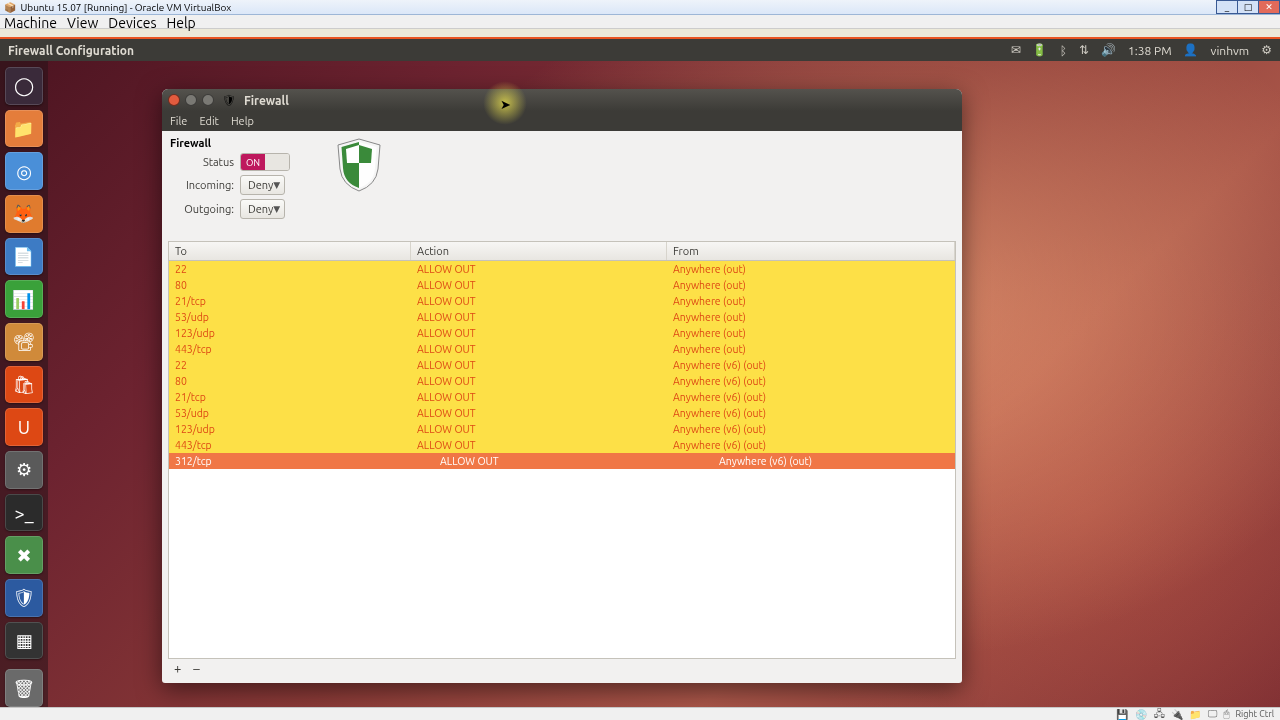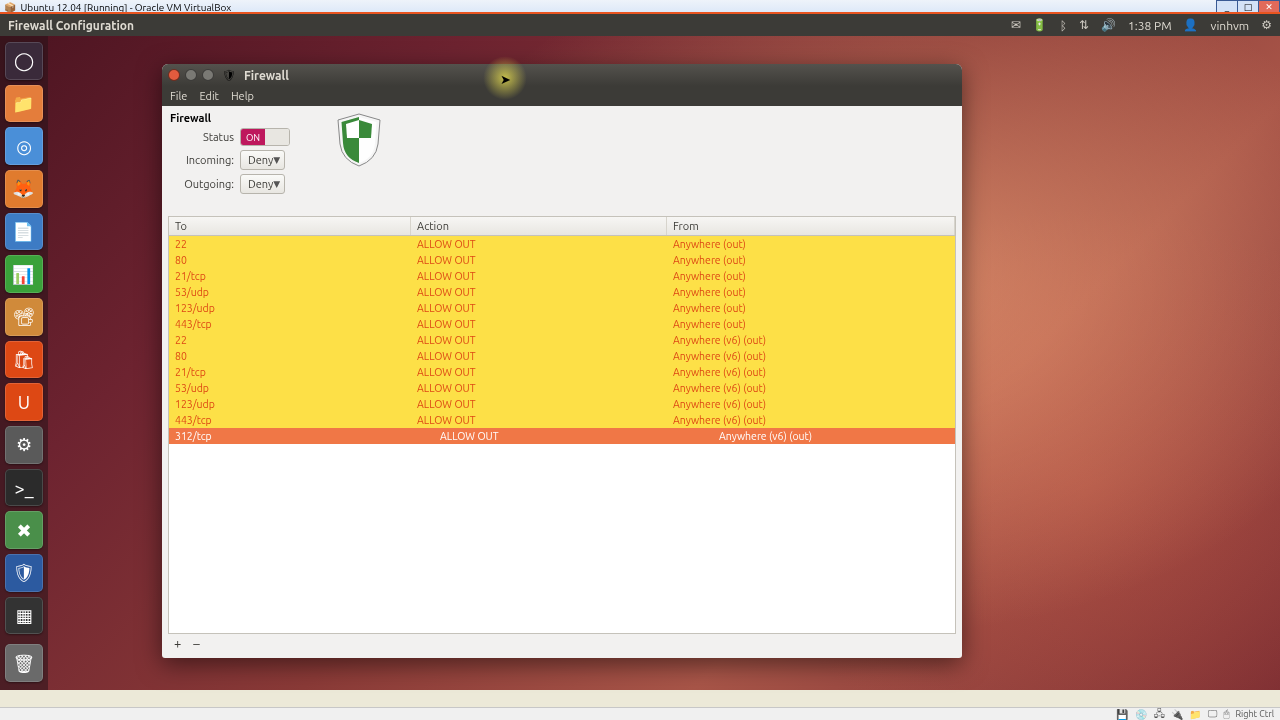--- a/index.html
+++ b/index.html
@@ -7,21 +7,21 @@
 
 
 .vb-titlebar { height: 15px; background: linear-gradient(#eef3fa,#dbe7f8); display:flex; align-items:center; font-size:10px; padding:0 4px; border-bottom:1px solid #9db6d6; position:relative;}
 .vb-titlebar .title { padding-left: 4px; }
 .vb-winbtns { position:absolute; right:0; top:0; display:flex; }
 .vb-winbtn { width:22px; height:14px; border:1px solid #3a5a94; background:#d4e2f7; font-size:9px; display:flex;align-items:center;justify-content:center; margin-left:-1px;}
 .vb-winbtn.close { background:#e26a5a; color:#fff;}
 .vb-menubar { height:14px; background:#f0f0f0; display:flex; font-size:14px; padding:0 4px; gap:10px; border-bottom:1px solid #ccc;}
 
 
-.desktop { position:absolute; top:12px; left:0; width:1280px; height:678px;
+.desktop { position:absolute; top:37px; left:0; width:1280px; height:678px;
   background:
     radial-gradient(ellipse 700px 500px at 70% 40%, rgba(255,180,130,0.55), rgba(120,25,40,0) 70%),
     radial-gradient(ellipse 500px 400px at 85% 70%, rgba(200,90,70,0.4), rgba(90,20,30,0) 70%),
     linear-gradient(135deg, #4a1320 0%, #6d2330 25%, #8a3a37 50%, #a85548 70%, #7e2f33 100%);
 }
 
 
 .topbar { height:24px; background:#3c3b37; color:#dfdbd2; display:flex; align-items:center; font-size:12px; padding:0 8px; justify-content:space-between; border-top: 2px solid #e95420;}
 .topbar .left { font-weight:bold; }
 .topbar .right { display:flex; align-items:center; gap:12px; }
@@ -68,21 +68,21 @@
 
 
 .vb-status { position:absolute; left:0; right:0; bottom:0; height:13px; background:#f0f0f0; border-top:1px solid #c7c7c7; display:flex; justify-content:flex-end; align-items:center; font-size:9px; gap:6px; padding:0 6px; color:#555;}
 .vb-status .ic{font-size:10px;}
 </style>
 </head>
 <body>
 
 <div class="vb-titlebar">
   <span>📦</span>
-  <span class="title">Ubuntu 12.04 [Running] - Oracle VM VirtualBox</span>
+  <span class="title">Ubuntu 15.07 [Running] - Oracle VM VirtualBox</span>
   <div class="vb-winbtns">
     <div class="vb-winbtn">_</div>
     <div class="vb-winbtn">□</div>
     <div class="vb-winbtn close">✕</div>
   </div>
 </div>
 <div class="vb-menubar">
   <span>Machine</span>
   <span>View</span>
   <span>Devices</span>

